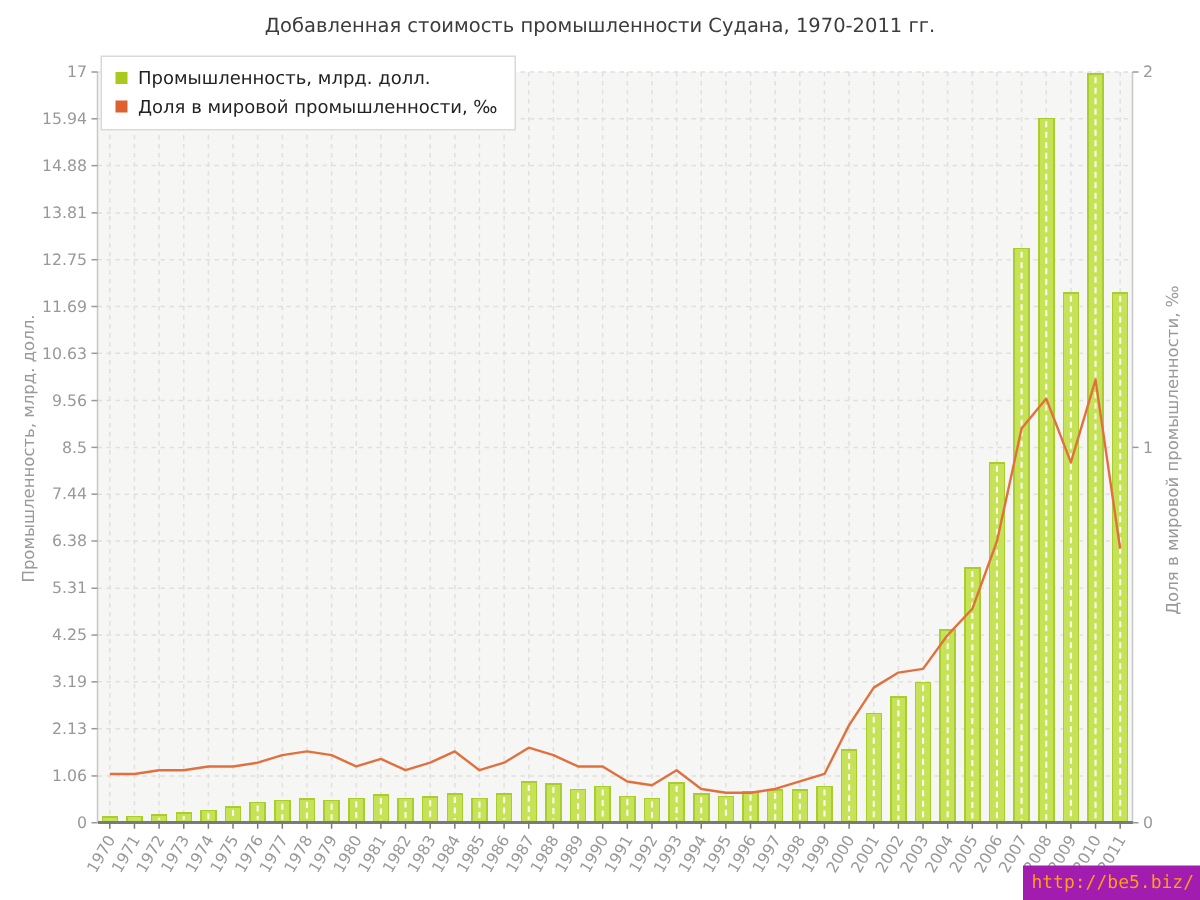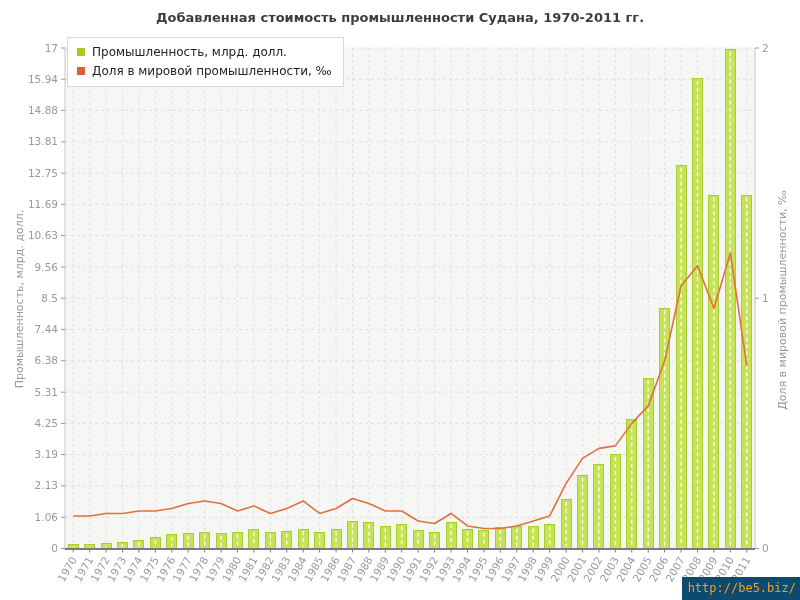--- a/index.html
+++ b/index.html
@@ -18,21 +18,21 @@
   .swatch{width:8px;height:8px;display:inline-block;flex:0 0 8px;}
   .watermark{position:absolute;right:0;bottom:0;background:#ababab;color:#ff9c1a;
          font-family:"DejaVu Sans Mono",monospace;font-size:12px;padding:4px 4px 5px 6px;
          cursor:pointer;}
 </style>
 </head>
 <body>
 
 <div class="stage">
 
-  <div class="chart-title" style="color: rgb(60, 60, 60); font-weight: bold;">Добавленная стоимость промышленности Судана, 1970-2011 гг.</div>
+  <div class="chart-title" style="color: rgb(60, 60, 60);">Добавленная стоимость промышленности Судана, 1970-2011 гг.</div>
 
   <div class="axis-title" id="left-axis-title">Промышленность, млрд. долл.</div>
 
   <div class="axis-title" id="right-axis-title">Доля в мировой промышленности, ‰</div>
 
   <svg id="plot" width="800" height="600">
       <rect x="65" y="48" width="690" height="500.5" fill="#f6f6f5"></rect>
       <g>
         <line x1="65" y1="517.2923529411764" x2="755" y2="517.2923529411764" stroke="#e0e0e0" stroke-dasharray="3,3"></line>
         <line x1="65" y1="485.7902941176471" x2="755" y2="485.7902941176471" stroke="#e0e0e0" stroke-dasharray="3,3"></line>
@@ -319,15 +319,15 @@
     <div class="legend-row">
       <span class="swatch" style="background: rgb(169, 201, 29);"></span>
       <span>Промышленность, млрд. долл.</span>
     </div>
     <div class="legend-row">
       <span class="swatch" style="background: rgb(220, 96, 48);"></span>
       <span>Доля в мировой промышленности, ‰</span>
     </div>
   </div>
 
-  <div class="watermark" style="background: #0c4a6e; color: rgb(255, 156, 26);">http://be5.biz/</div>
+  <div class="watermark" style="background: #a21caf; color: rgb(255, 156, 26);">http://be5.biz/</div>
 
 </div>
 
 </body></html>

